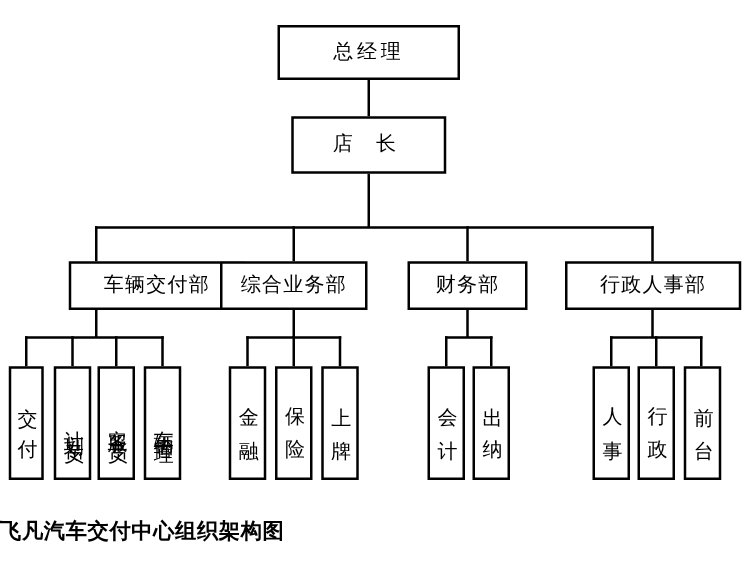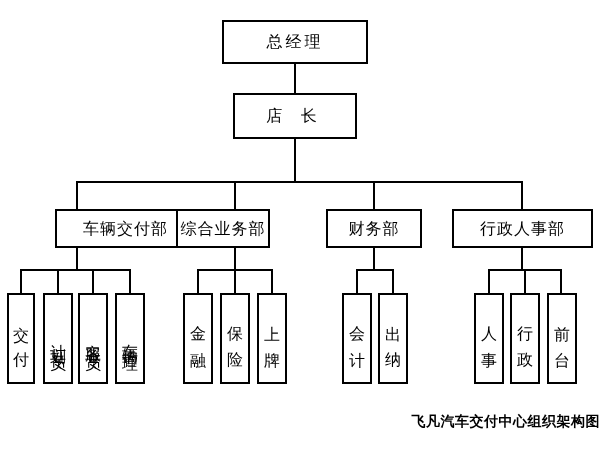--- a/index.html
+++ b/index.html
@@ -24,21 +24,21 @@
     line-height: 1;
   }
 
   
   .gm { left: 222px; top: 20px;  width: 146px; height: 44px; letter-spacing: 3px; }
   .sm { left: 233px; top: 93px;  width: 124px; height: 46px; letter-spacing: 7px; white-space: pre; }
 
   
   .dept { top: 209px; height: 39px; letter-spacing: 1px; }
   .d1 { left: 7px;   width: 141px; margin-left: 48px; }
-  .d2 { left: 176px; width: 94px; }
+  .d2 { left: 176px; width: 118px; }
   .d3 { left: 326px; width: 96px;  }
   .d4 { left: 452px; width: 141px; }
 
   
   .sub { top: 293px; height: 91px; width: 30px; }
   .s10 { left: 7px; width: 28px; } .s11 { left: 43px; } .s12 { left: 78px; } .s13 { left: 115px; }
   .s20 { left: 183px; } .s21 { left: 220px; } .s22 { left: 257px; }
   .s30 { left: 342px; } .s31 { left: 378px; }
   .s40 { left: 474px; } .s41 { left: 510px; } .s42 { left: 547px; }
 
@@ -53,23 +53,23 @@
   .sp-tight { letter-spacing: 4px; }   
 
   
   .line { position: absolute; background: #000000; }
   .vline { width: 2px; }
   .hline { height: 2px; }
 
   .caption {
     position: absolute;
     left: 0; right: 0; top: 413px;
-    text-align: right;
+    text-align: left;
     font-weight: bold;
-    font-size: 14px;
+    font-size: 17px;
     letter-spacing: 0.5px;
   }
 </style>
 </head>
 <body>
 
 <div class="canvas">
 
   <div class="box gm">总经理</div>
   <div class="box sm">店 长</div>

